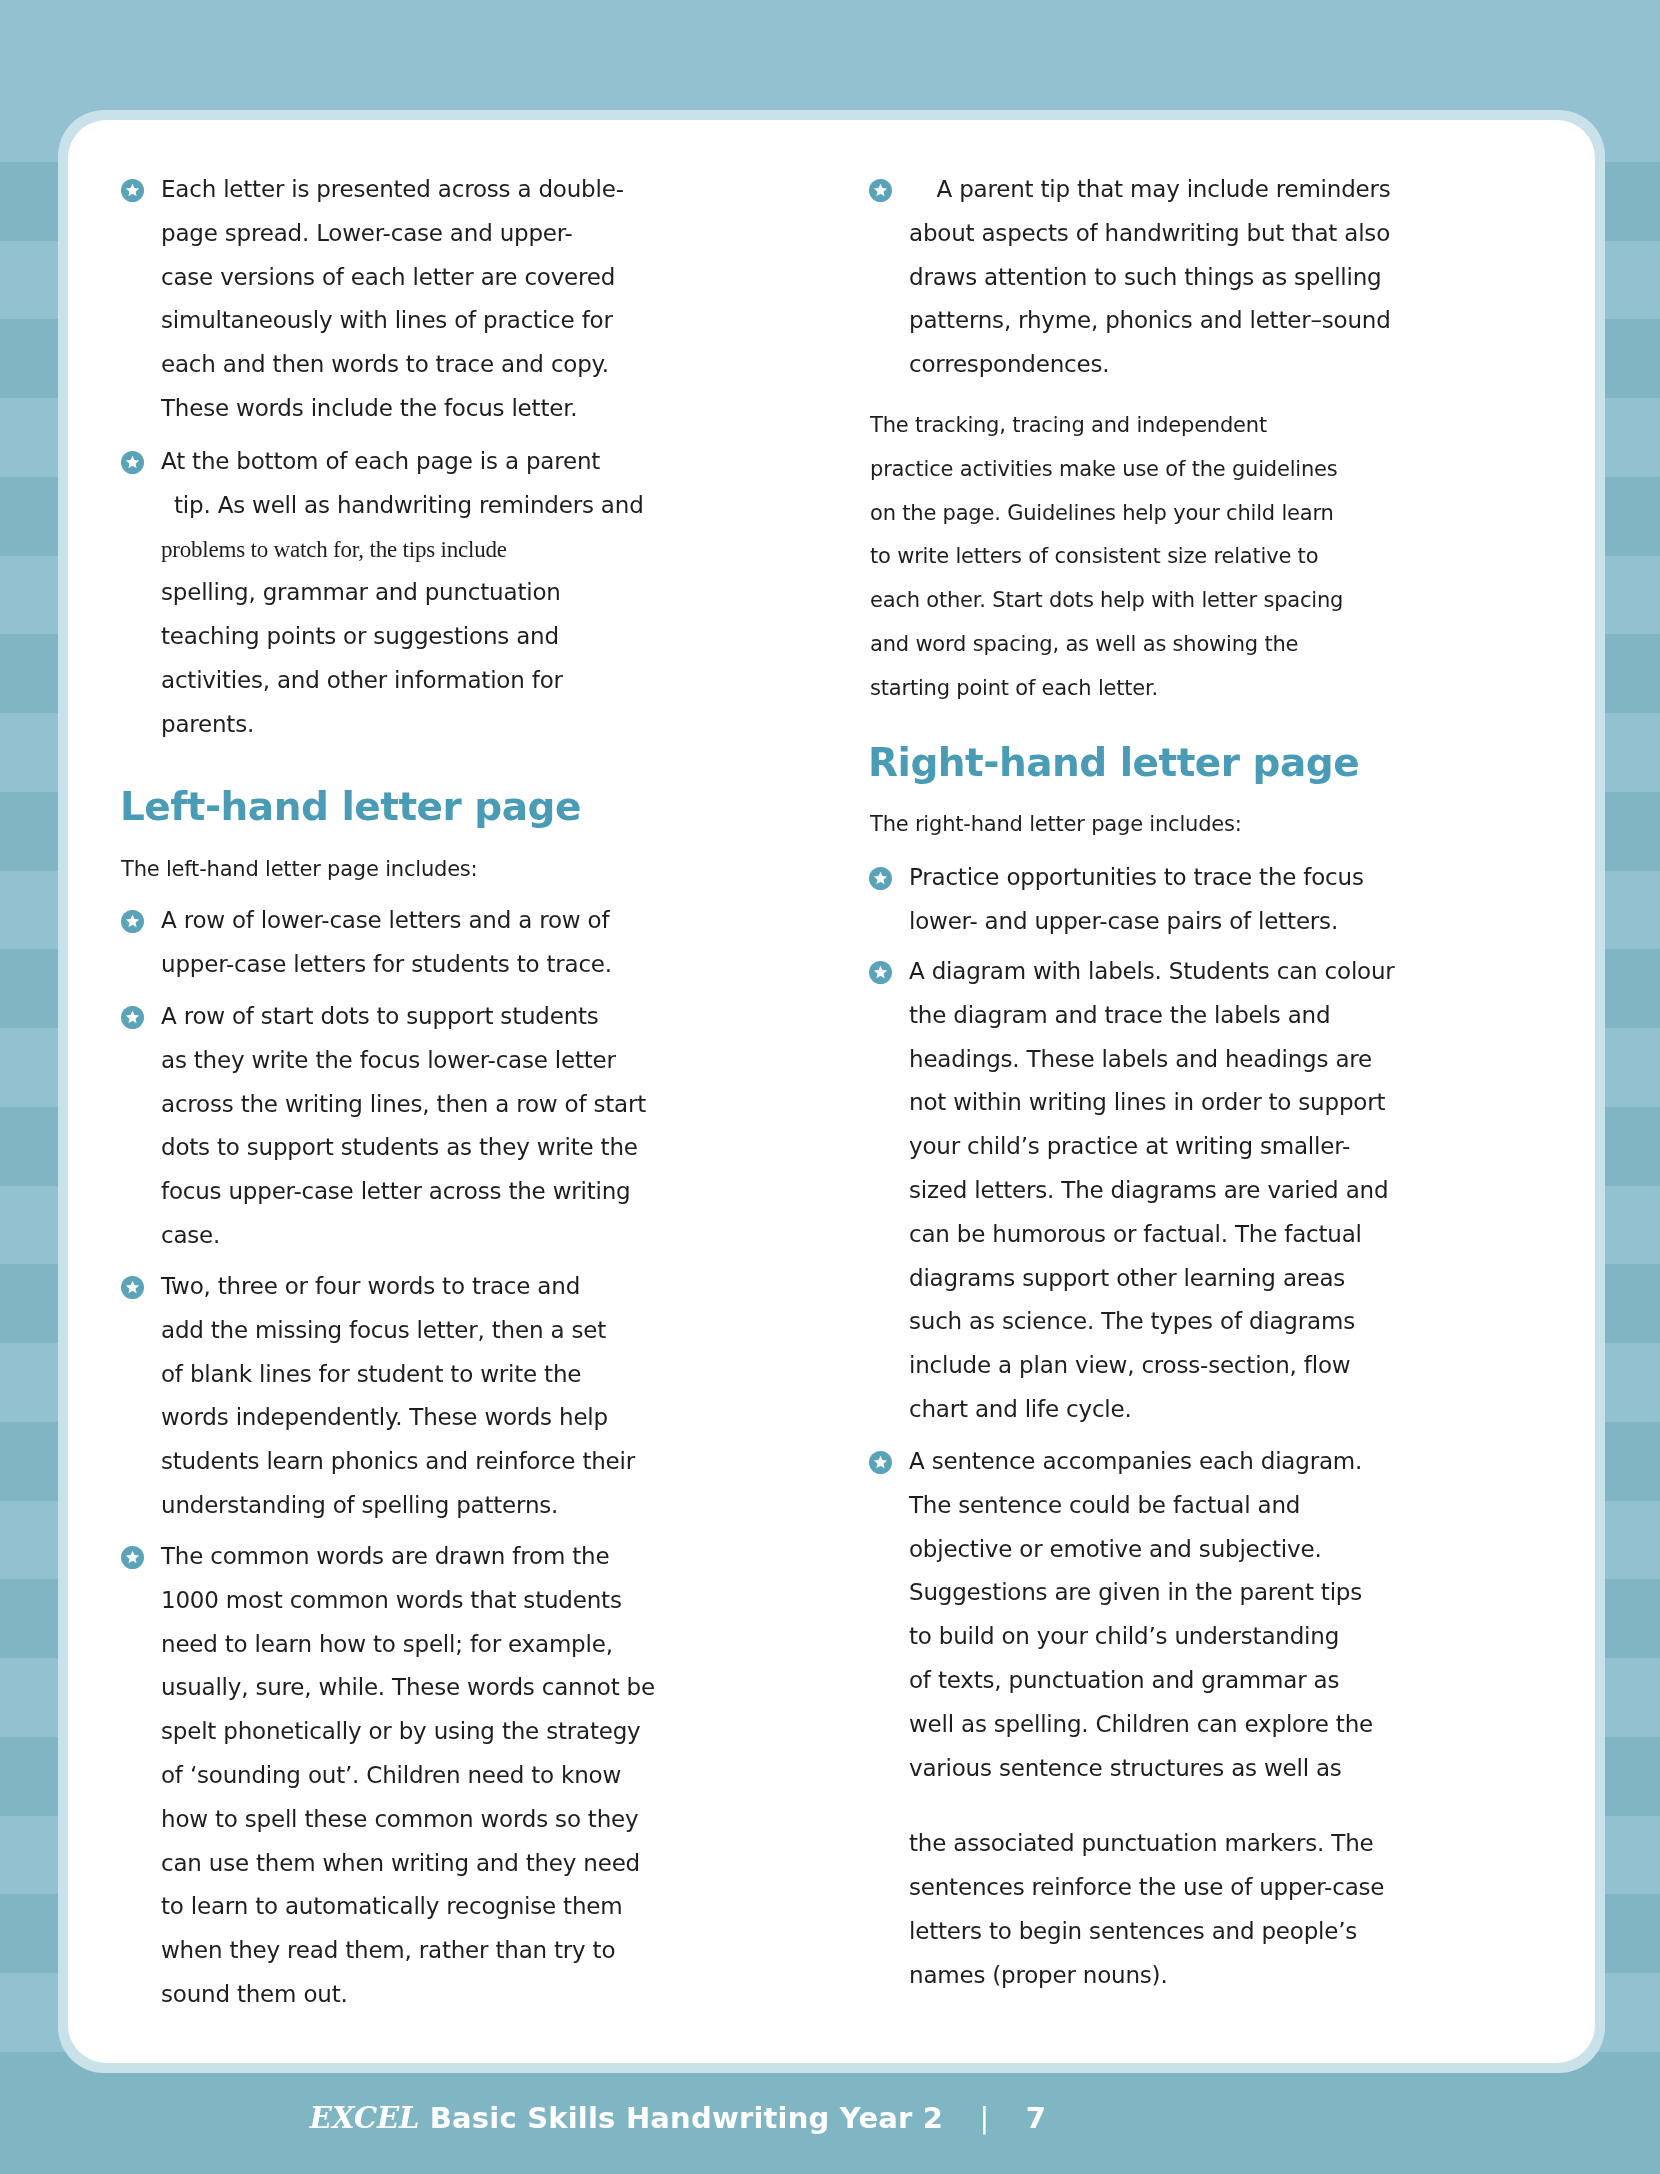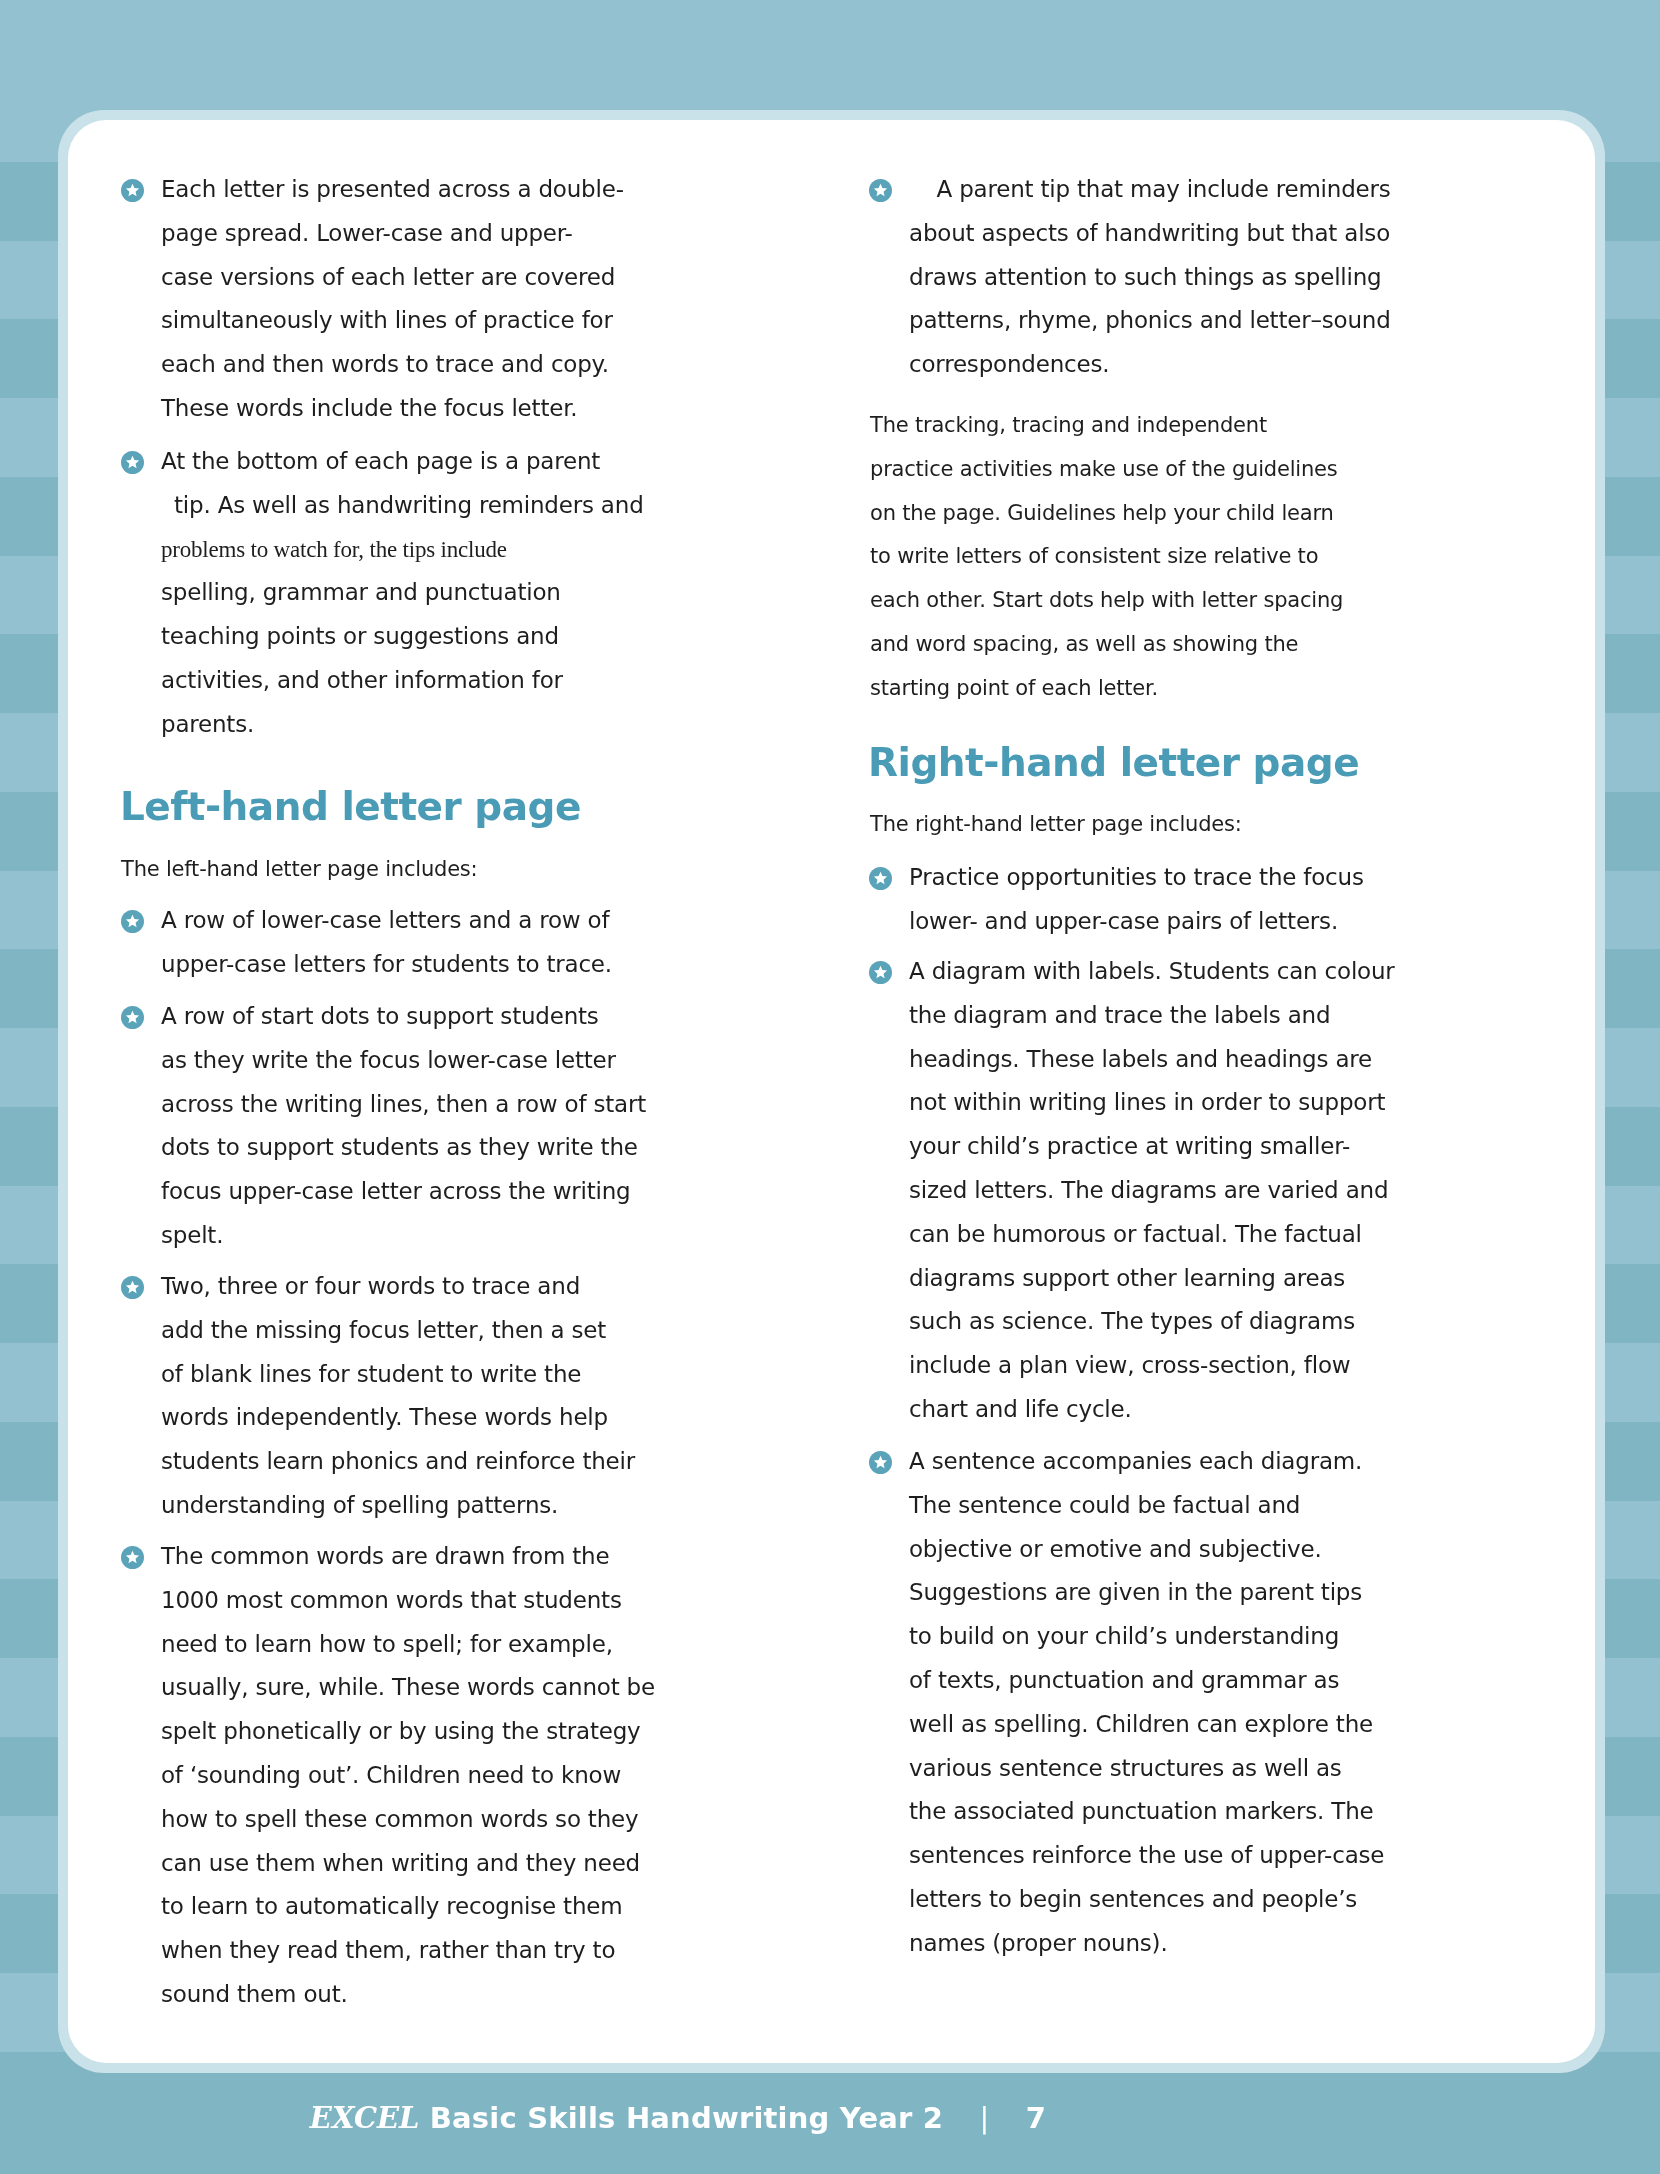--- a/index.html
+++ b/index.html
@@ -98,21 +98,21 @@
         <svg viewBox="0 0 24 24">
           <path fill="#ffffff" d="M12 2.5l2.7 6.1 6.6.6-5 4.4 1.5 6.5L12 16.7l-5.8 3.4 1.5-6.5-5-4.4 6.6-.6z"></path>
         </svg>
       </span>
       <div class="block bullet-text" style="left: 40px;">
         <div style="white-space: nowrap;">A row of start dots to support students</div>
         <div style="white-space: nowrap;">as they write the focus lower-case letter</div>
         <div style="white-space: nowrap;">across the writing lines, then a row of start</div>
         <div style="white-space: nowrap;">dots to support students as they write the</div>
         <div style="white-space: nowrap;">focus upper-case letter across the writing</div>
-        <div style="white-space: nowrap;">spelt.</div>
+        <div style="white-space: nowrap;">case.</div>
       </div>
     </div>
   <div class="bullet-item" style="left:121px; top:1265px;">
       <span class="bullet-icon">
         <svg viewBox="0 0 24 24">
           <path fill="#ffffff" d="M12 2.5l2.7 6.1 6.6.6-5 4.4 1.5 6.5L12 16.7l-5.8 3.4 1.5-6.5-5-4.4 6.6-.6z"></path>
         </svg>
       </span>
       <div class="block bullet-text" style="left: 40px;">
         <div style="white-space: nowrap;">Two, three or four words to trace and</div>
@@ -211,21 +211,21 @@
       </span>
       <div class="block bullet-text" style="left: 40px;">
         <div style="white-space: nowrap;">A sentence accompanies each diagram.</div>
         <div style="white-space: nowrap;">The sentence could be factual and</div>
         <div style="white-space: nowrap;">objective or emotive and subjective.</div>
         <div style="white-space: nowrap;">Suggestions are given in the parent tips</div>
         <div style="white-space: nowrap;">to build on your child’s understanding</div>
         <div style="white-space: nowrap;">of texts, punctuation and grammar as</div>
         <div style="white-space: nowrap;">well as spelling. Children can explore the</div>
         <div style="white-space: nowrap;">various sentence structures as well as</div>
-        <div style="white-space: nowrap;">the associated punctuation markers. The</div>
+        <div style="white-space: nowrap; margin-top: 32px;">the associated punctuation markers. The</div>
         <div style="white-space: nowrap;">sentences reinforce the use of upper-case</div>
         <div style="white-space: nowrap;">letters to begin sentences and people’s</div>
         <div style="white-space: nowrap;">names (proper nouns).</div>
       </div>
     </div>
 </div>
 
 <div class="footer">
   <span class="brand">EXCEL</span>
   <span>Basic Skills Handwriting Year 2</span>

